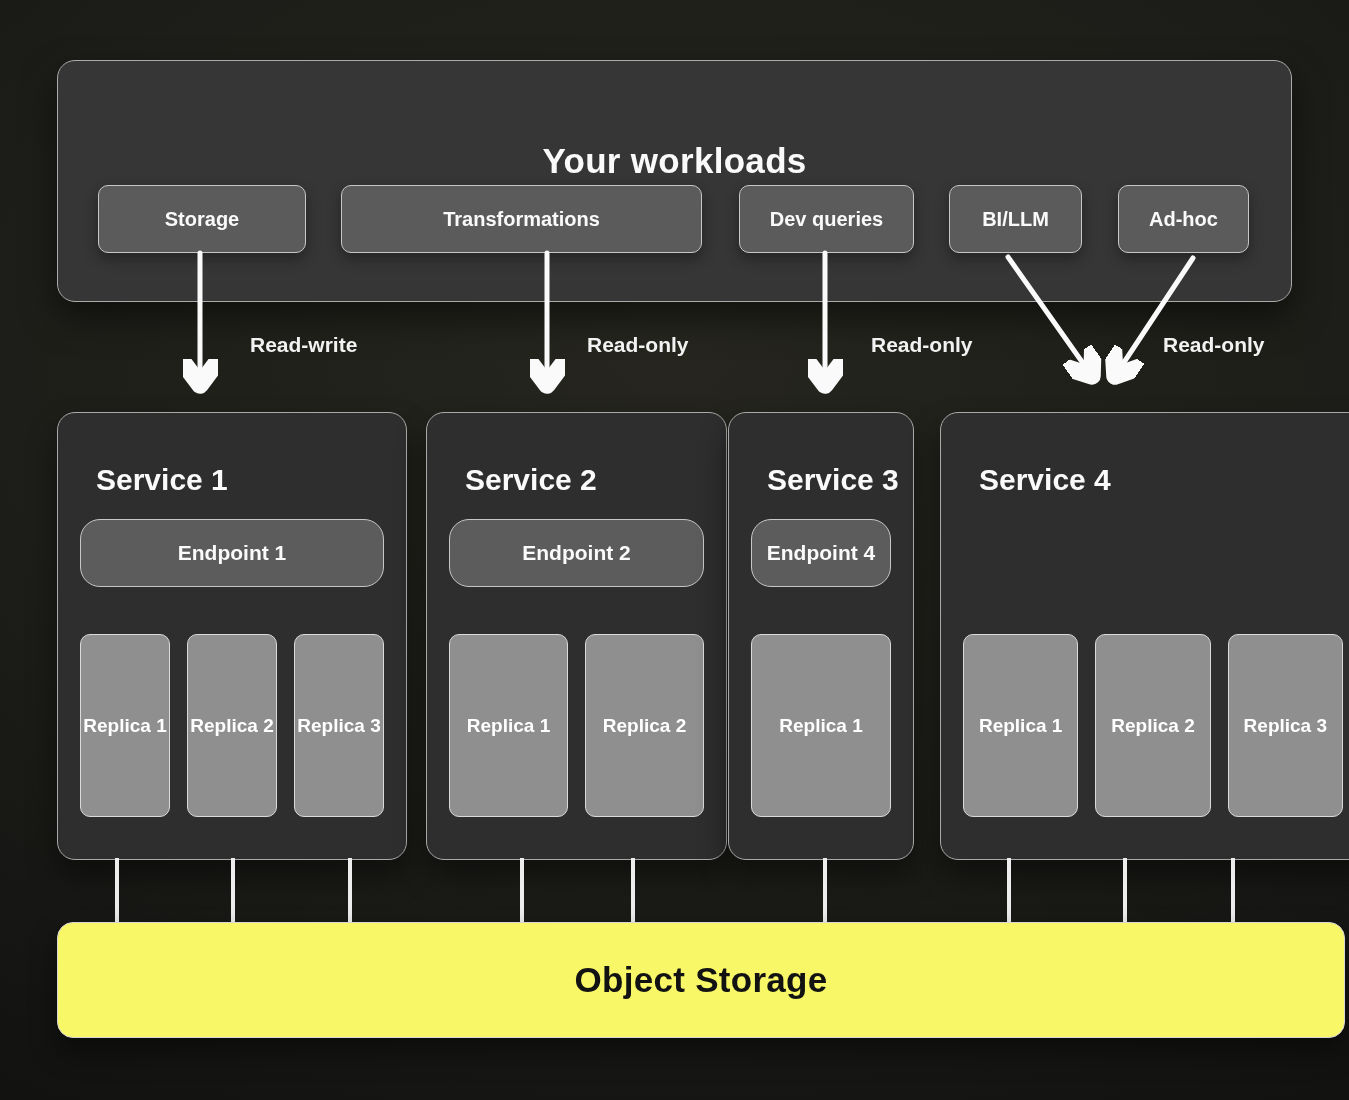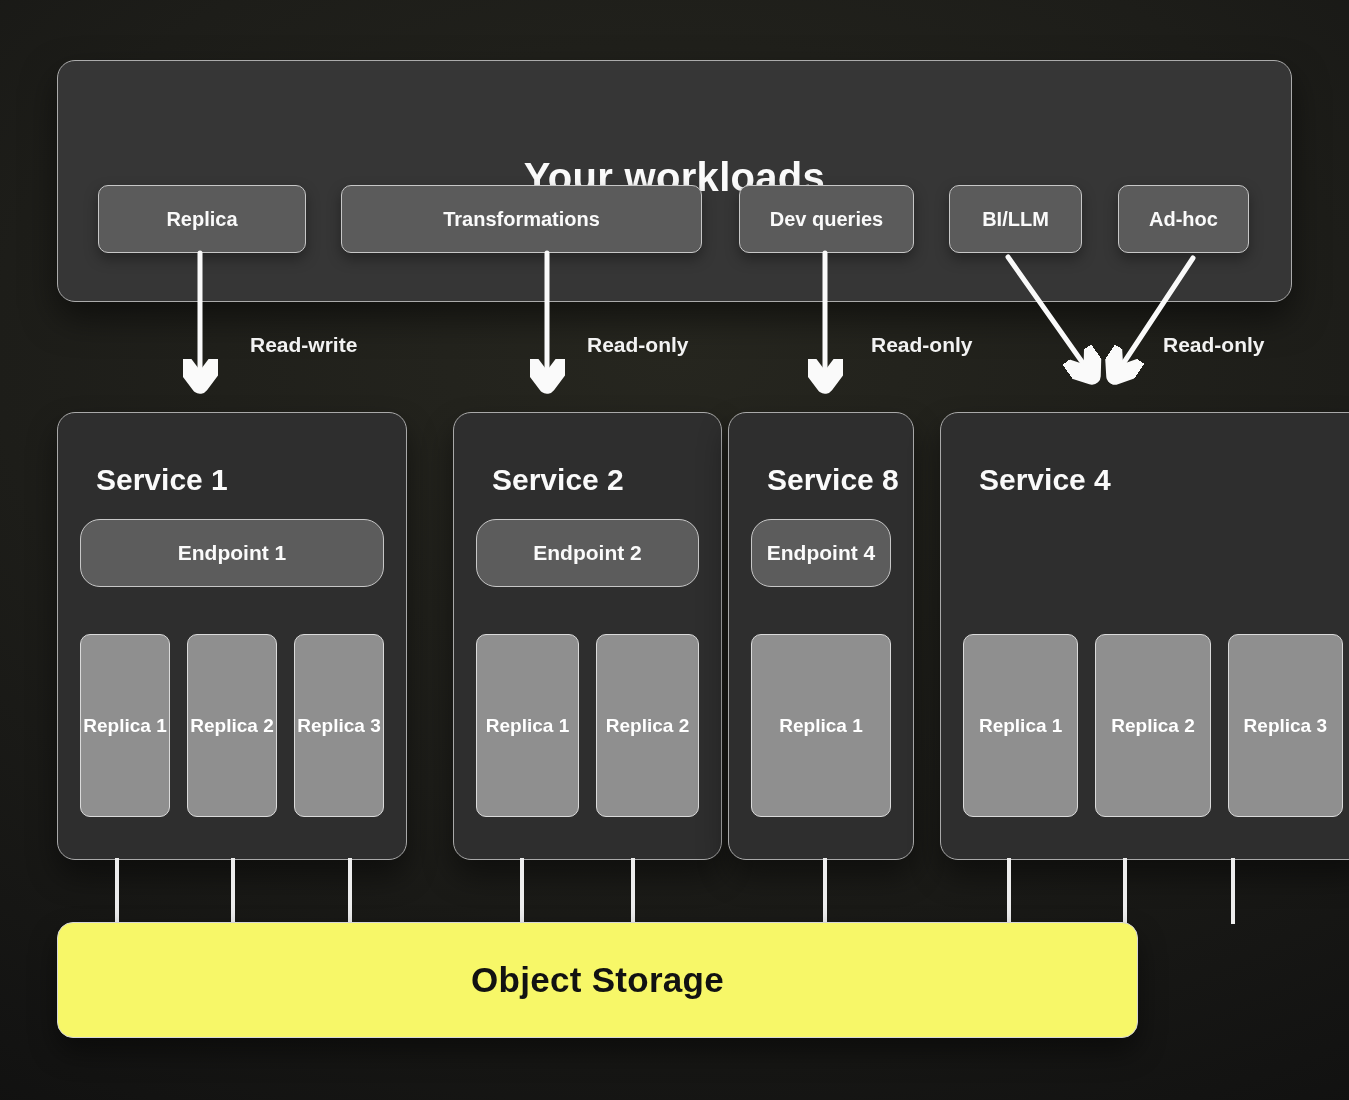--- a/index.html
+++ b/index.html
@@ -19,23 +19,23 @@
     width: 1235px; height: 242px;
     background: #363636;
     border: 1.5px solid #ababab;
     border-radius: 18px;
     box-shadow: 0 16px 34px rgba(0,0,0,.5);
     box-sizing: border-box;
   }
   .workloads-title {
     position: absolute;
     left: 0; right: 0; top: 100px;
-    margin: 16px;
+    margin: 0;
     text-align: center;
-    font-size: 40px;
+    font-size: 35px;
     font-weight: 700;
     color: #fafafa;
     letter-spacing: .3px;
     transform: translateY(-50%);
   }
   .chip {
     position: absolute;
     top: 124px; height: 68px;
     background: #5b5b5b;
     border: 1.5px solid #c7c7c7;
@@ -112,40 +112,40 @@
     position: absolute;
     top: 858px; height: 66px;
     width: 4px;
     background: #ededed;
   }
 
   
   .storage {
     position: absolute;
     left: 57px; top: 922px;
-    width: 1081px; height: 116px;
+    width: 1288px; height: 116px;
     background: #f7f768;
     border: 1.5px solid #d6d6d6;
     border-radius: 16px;
     box-sizing: border-box;
     display: flex; align-items: center; justify-content: center;
     color: #121212;
     font-size: 35px; font-weight: 700;
     letter-spacing: .3px;
     box-shadow: 0 14px 28px rgba(0,0,0,.45);
   }
 </style>
 </head>
 <body>
 
 <div class="canvas">
 
   <section class="workloads">
     <h1 class="workloads-title">Your workloads</h1>
-    <div class="chip" style="left:40px;  width:208px">Replica</div>
+    <div class="chip" style="left:40px;  width:208px">Storage</div>
     <div class="chip" style="left:283px; width:361px">Transformations</div>
     <div class="chip" style="left:891px; width:133px">BI/LLM</div>
     <div class="chip" style="left:681px; width:175px">Dev queries</div>
     <div class="chip" style="left:1060px;width:131px">Ad-hoc</div>
   </section>
 
   <svg class="arrows" width="1349" height="1100" viewBox="0 0 1349 1100">
     <defs>
       <marker id="chev" viewBox="0 0 10 10" refX="7.5" refY="5" markerWidth="7" markerHeight="7" orient="auto">
         <path d="M1.5,0.5 L7.5,5 L1.5,9.5" fill="none" stroke="#fafafa" stroke-width="1.4" stroke-linecap="round" stroke-linejoin="round"></path>
@@ -166,31 +166,31 @@
   <section class="service" style="left:57px;width:350px">
     <h2 class="service-title">Service 1</h2>
     <div class="endpoint">Endpoint 1</div>
     <div class="replicas">
       <div class="replica">Replica 1</div>
       <div class="replica">Replica 2</div>
       <div class="replica">Replica 3</div>
     </div>
   </section>
 
-  <section class="service" style="left:453px;width:269px">
+  <section class="service" style="left:426px;width:301px">
     <h2 class="service-title">Service 2</h2>
     <div class="endpoint">Endpoint 2</div>
     <div class="replicas">
       <div class="replica">Replica 1</div>
       <div class="replica">Replica 2</div>
     </div>
   </section>
 
   <section class="service" style="left:728px;width:186px">
-    <h2 class="service-title">Service 8</h2>
+    <h2 class="service-title">Service 3</h2>
     <div class="endpoint">Endpoint 4</div>
     <div class="replicas">
       <div class="replica">Replica 1</div>
     </div>
   </section>
 
   <section class="service" style="left:940px;width:426px">
     <h2 class="service-title">Service 4</h2>
     <div class="replicas">
       <div class="replica">Replica 1</div>

